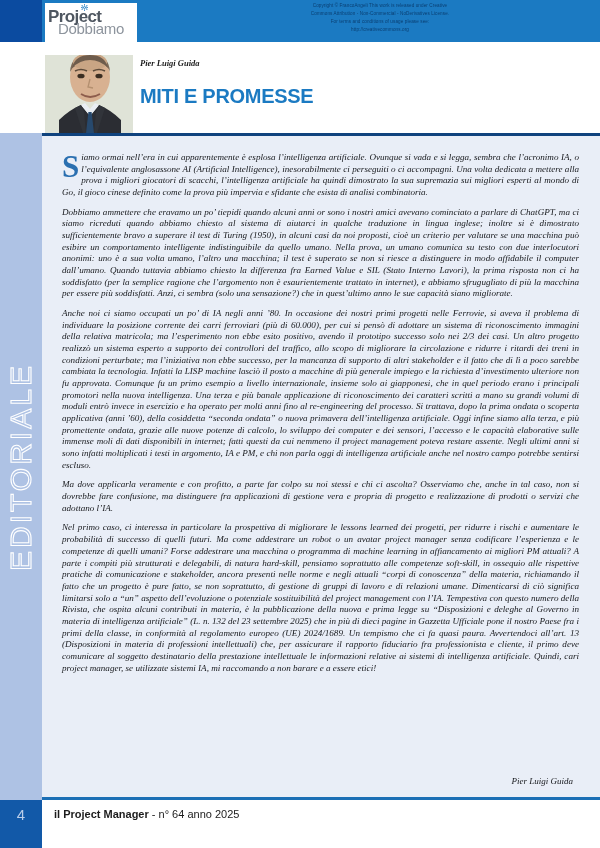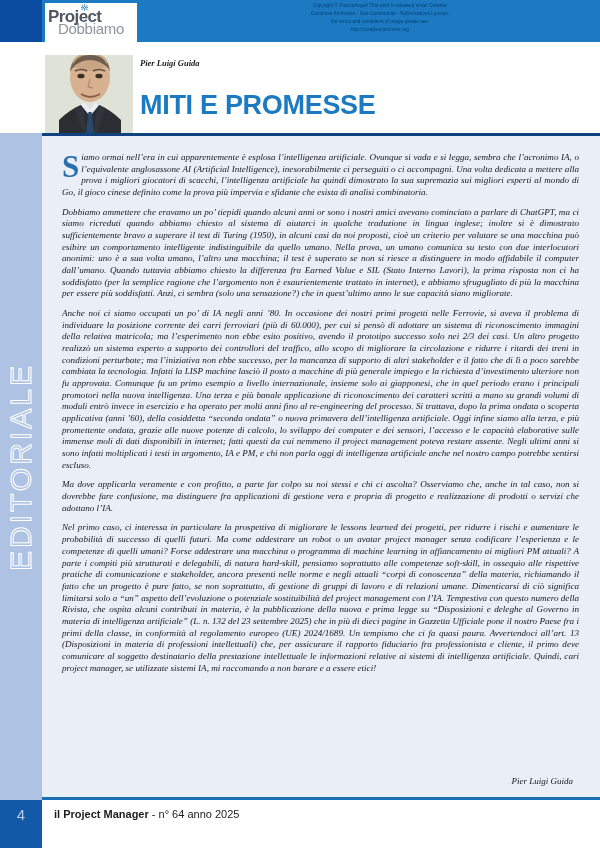--- a/index.html
+++ b/index.html
@@ -146,21 +146,21 @@
     font-size: 8.5px;
     font-style: italic;
     font-weight: bold;
     color: #1c1c1c;
     font-family: "Liberation Serif", serif;
   }
   #headline {
     position: absolute;
     left: 0; top: 30px;
     width: 450px;
-    font-size: 27px;
+    font-size: 20px;
     font-weight: bold;
     line-height: 1.16;
     color: #1b7ac2;
     letter-spacing: -0.3px;
     font-family: "Liberation Sans", sans-serif;
   }
   #headline .line { display: block; }
 
   
   #body-panel {

